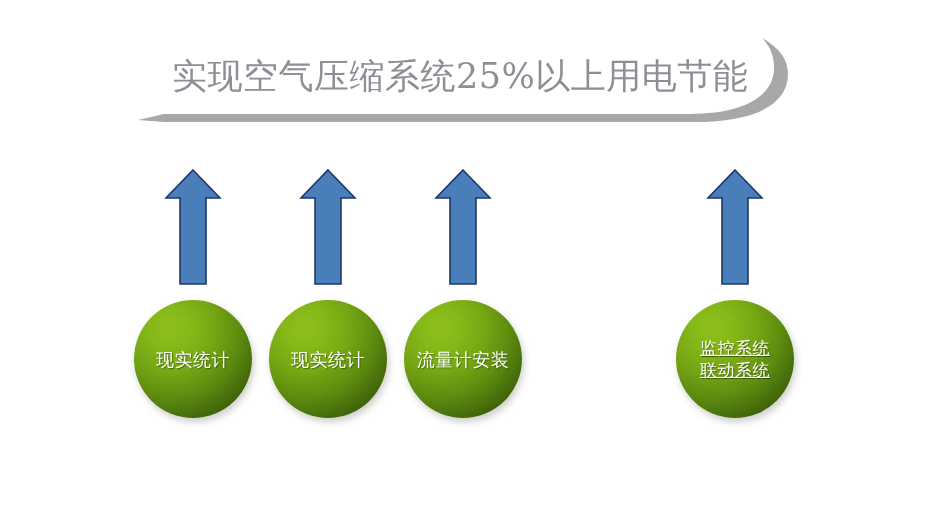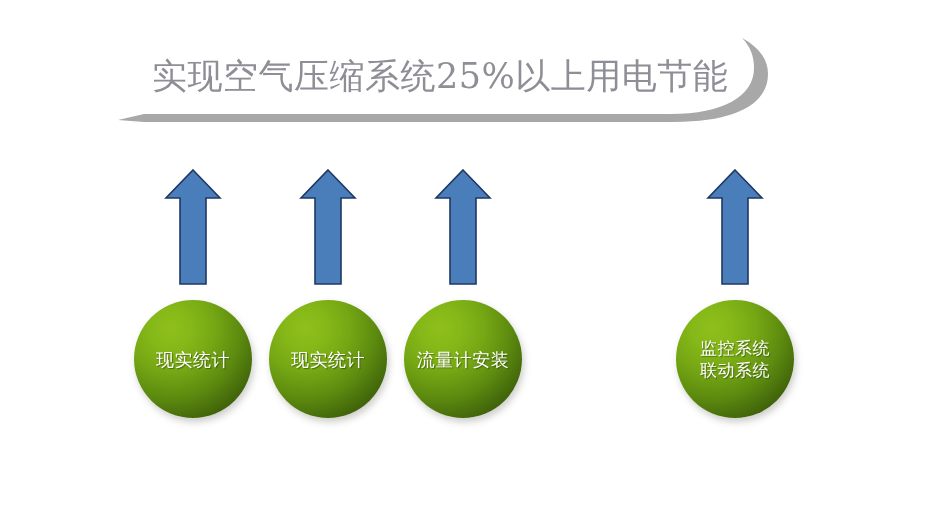--- a/index.html
+++ b/index.html
@@ -12,21 +12,21 @@
     width: 945px;
     height: 529px;
     background: #ffffff;
     overflow: hidden;
     font-family: "Liberation Sans", sans-serif;
   }
 
   
   #title-banner {
     position: absolute;
-    left: 114px;
+    left: 134px;
     top: 34px;
     width: 660px;
     height: 100px;
   }
   
   #banner-frame {
     position: absolute;
     left: 0;
     top: 0;
     width: 660px;
@@ -97,20 +97,21 @@
     line-height: 23px;
     color: #ffffff;
     text-align: center;
     text-shadow: 1px 1px 1px rgba(35, 55, 10, 0.55);
     white-space: pre-line;
     letter-spacing: 0.5px;
   }
   .flow-label.two-line {
     font-size: 17px;
     line-height: 22px;
+    text-decoration: underline;
   }
 </style>
 </head>
 <body>
 
 <div id="slide">
 
   <div id="title-banner">
 
     <svg id="banner-frame" viewBox="0 0 660 100" width="660" height="100" preserveAspectRatio="none">

